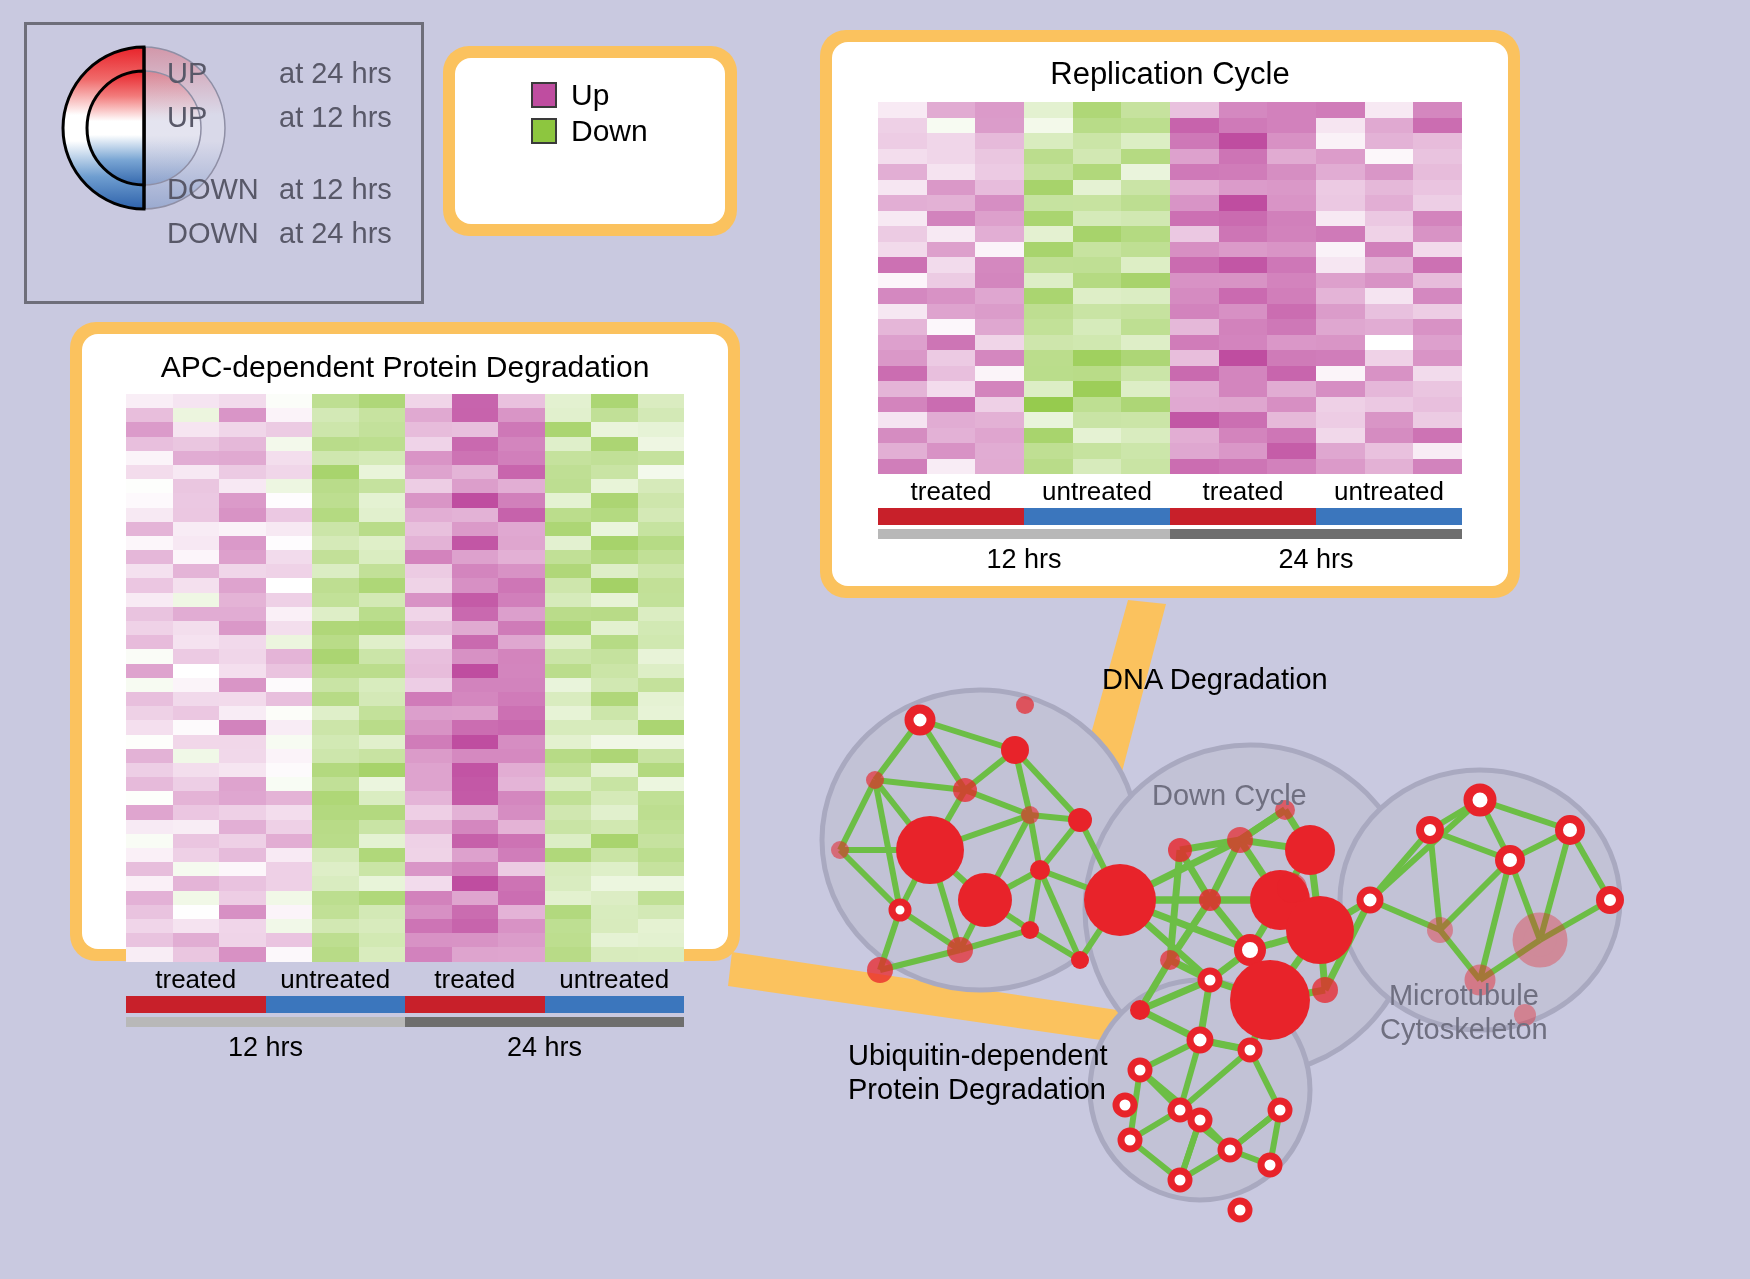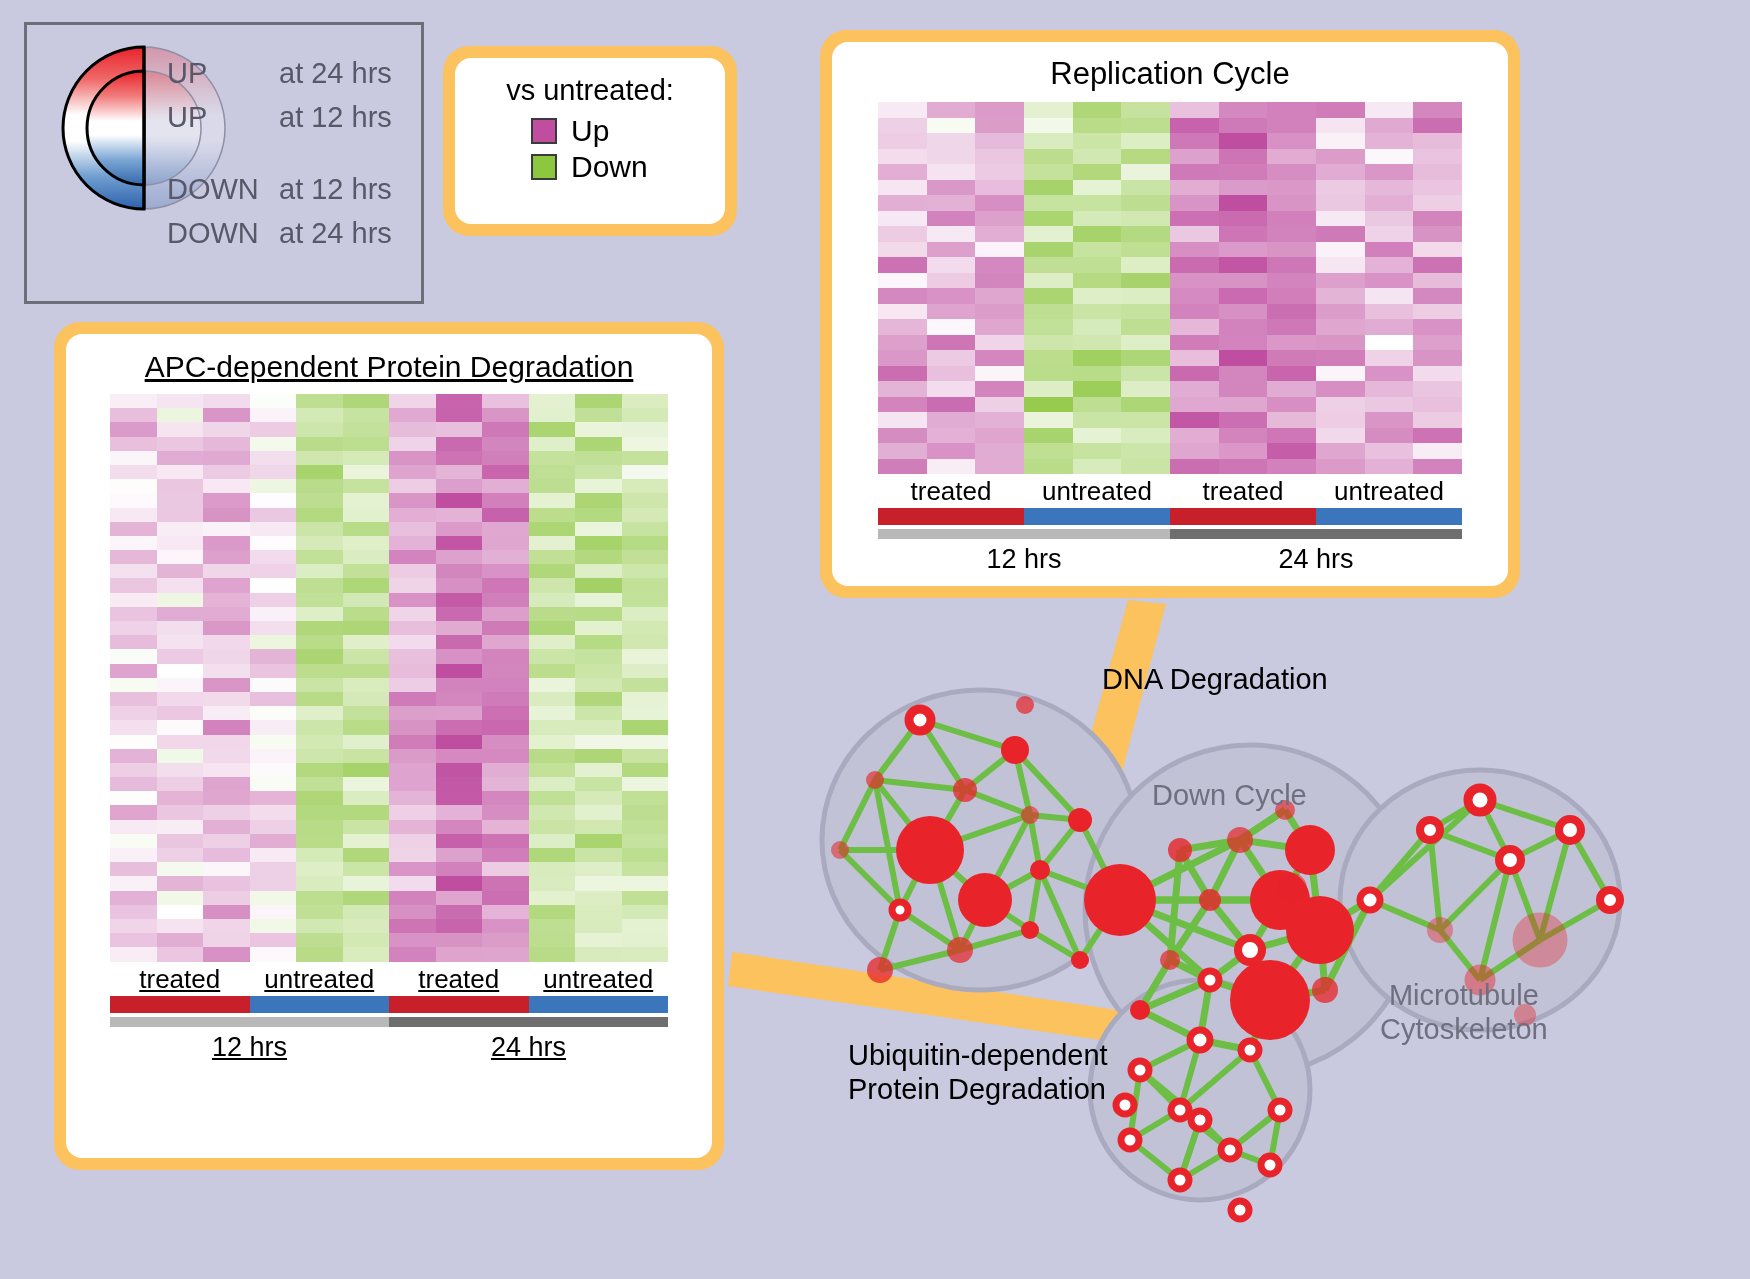--- a/index.html
+++ b/index.html
@@ -51,21 +51,21 @@
   .ud-title{
     text-align:center;font-size:29px;color:#000;line-height:36px;font-weight:400;
   }
   .ud-items{margin-top:6px;padding-left:76px;}
   .ud-item{display:flex;align-items:center;gap:14px;margin-bottom:2px;}
   .ud-swatch{width:26px;height:26px;border:2px solid #3a3a3a;box-sizing:border-box;}
   .ud-label{font-size:30px;color:#000;}
 
   
   #rf-card{left:820px;top:30px;width:700px;height:568px;}
-  #apc-card{left:54px;top:322px;width:670px;height:848px;text-decoration:underline;}
+  #apc-card{left:70px;top:322px;width:670px;height:639px;}
 
   .hm-title{
     text-align:center;font-size:31px;color:#000;padding-top:14px;font-weight:400;
   }
   #apc-card .hm-title{font-size:30px;padding-top:16px;}
 
   .hm-grid{display:flex;flex-direction:column;width:100%;}
   .hm-row{display:flex;width:100%;}
   .hm-cell{flex:1 1 0;}
 
@@ -153,21 +153,20 @@
       <span class="ktime">at 24 hrs</span>
     </div>
   </div>
 
   <div id="key-caption">
   </div>
 </div>
 
 <div class="abs card" id="updown-card">
   <div class="card-inner" id="updown-inner">
-    <div class="ud-title">vs untreated:</div>
     <div class="ud-items">
       <div class="ud-item">
         <span class="ud-swatch" id="sw-up" style="background: rgb(191, 77, 160);"></span>
         <span class="ud-label">Up</span>
       </div>
       <div class="ud-item">
         <span class="ud-swatch" id="sw-down" style="background: rgb(141, 198, 63);"></span>
         <span class="ud-label">Down</span>
       </div>
     </div>

